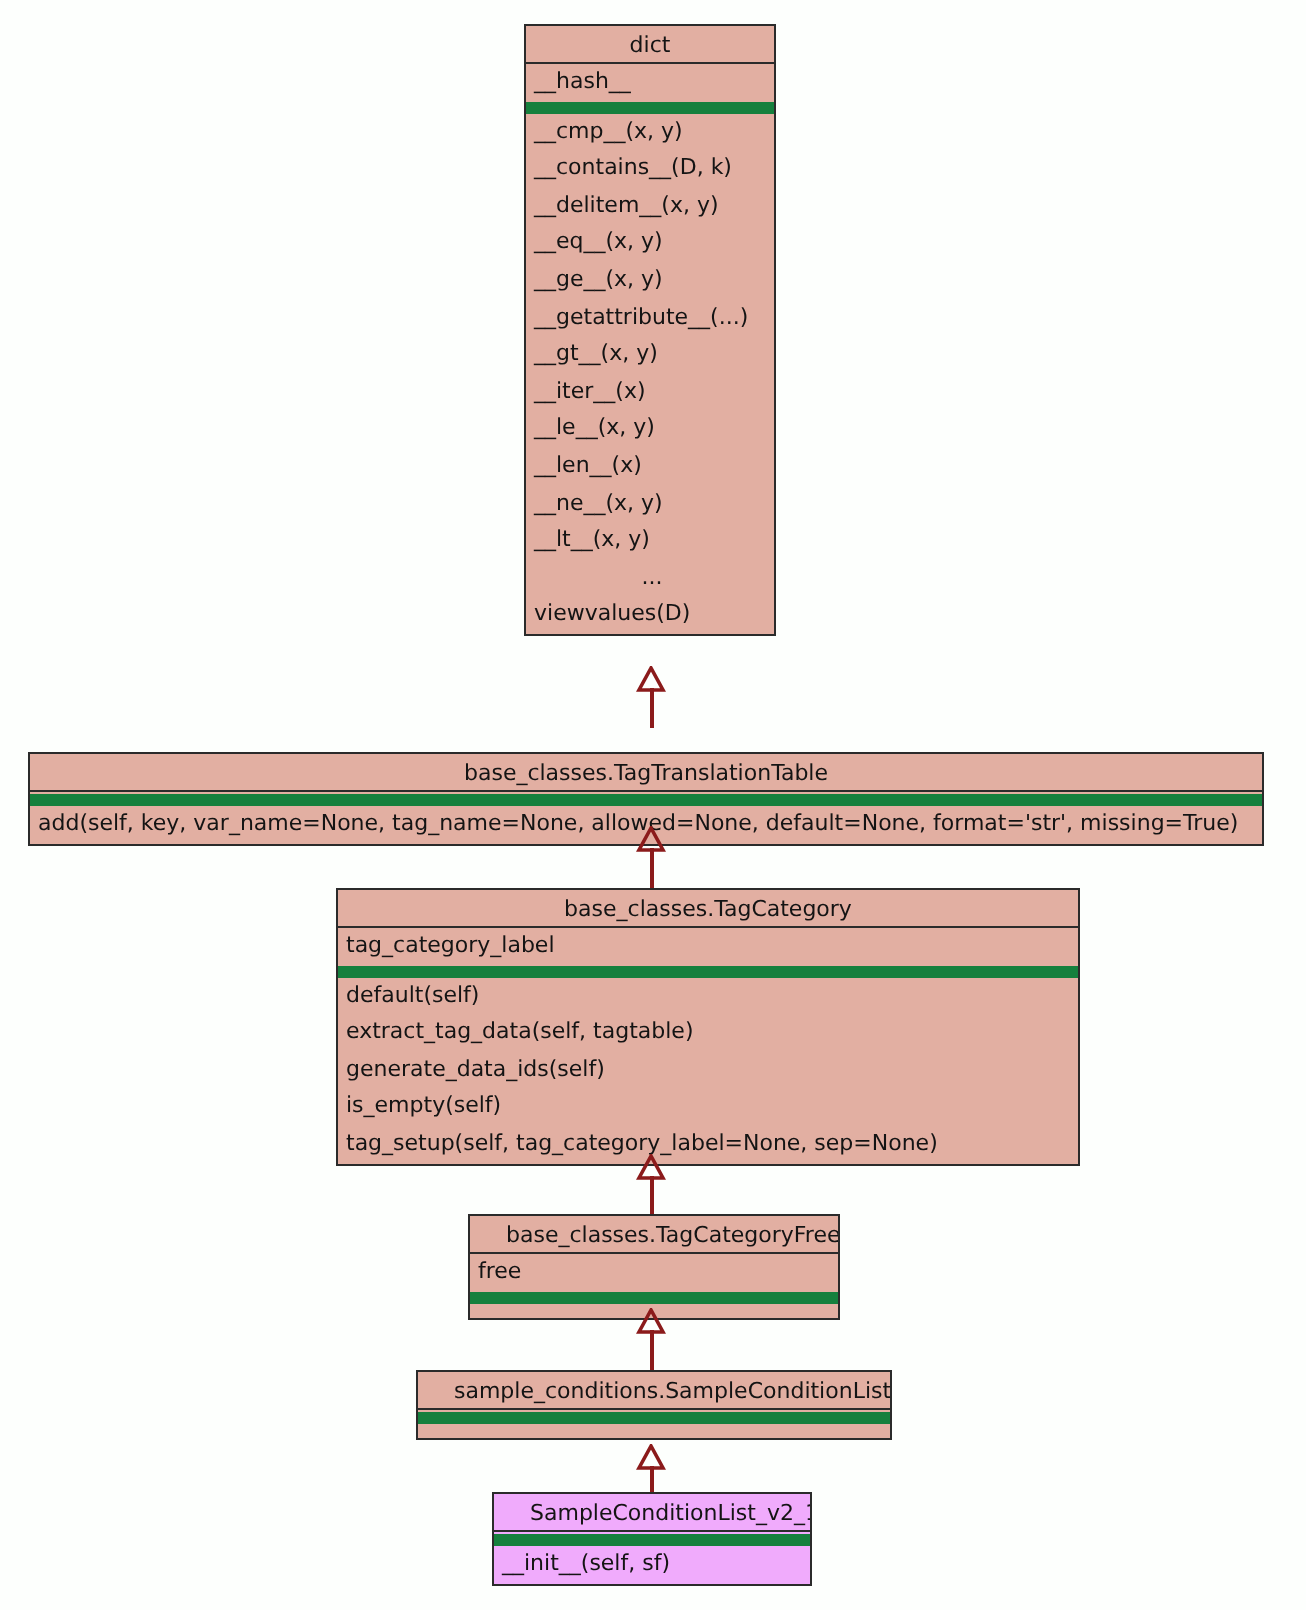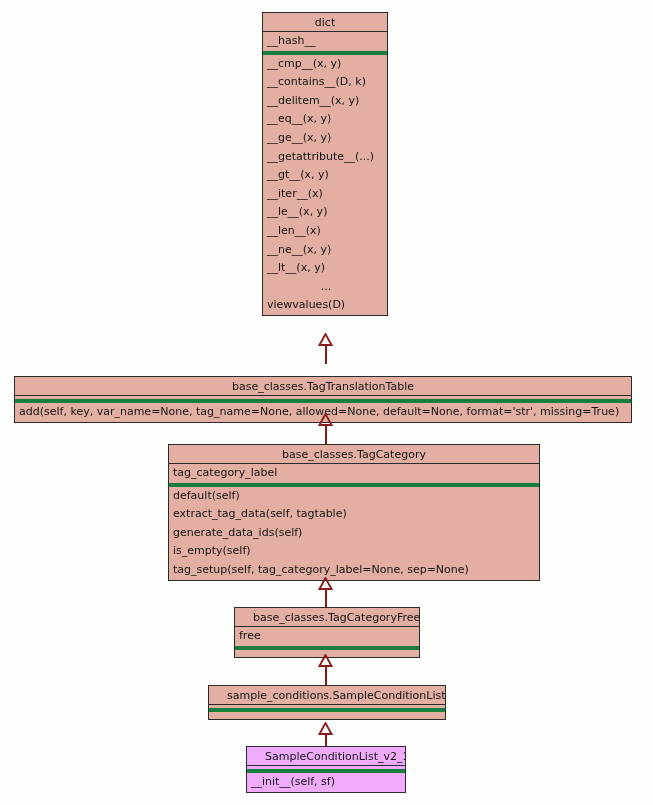--- a/index.html
+++ b/index.html
@@ -23,21 +23,21 @@
     text-align: center;
     height: 19px;
     line-height: 19px;
     padding: 0 18px;
     border-bottom: 1px solid #2B2B2B;
     white-space: nowrap;
     overflow: hidden;
   }
   .uml-attrs {
     min-height: 7px;
-    border-bottom: 4px solid #15803d;
+    border-bottom: 6px solid #15803d;
   }
   .uml-methods { min-height: 7px; }
 
   .row {
     height: 18.6px;
     line-height: 18.6px;
     padding: 0 2px 0 4px;
     white-space: nowrap;
     overflow: hidden;
   }

